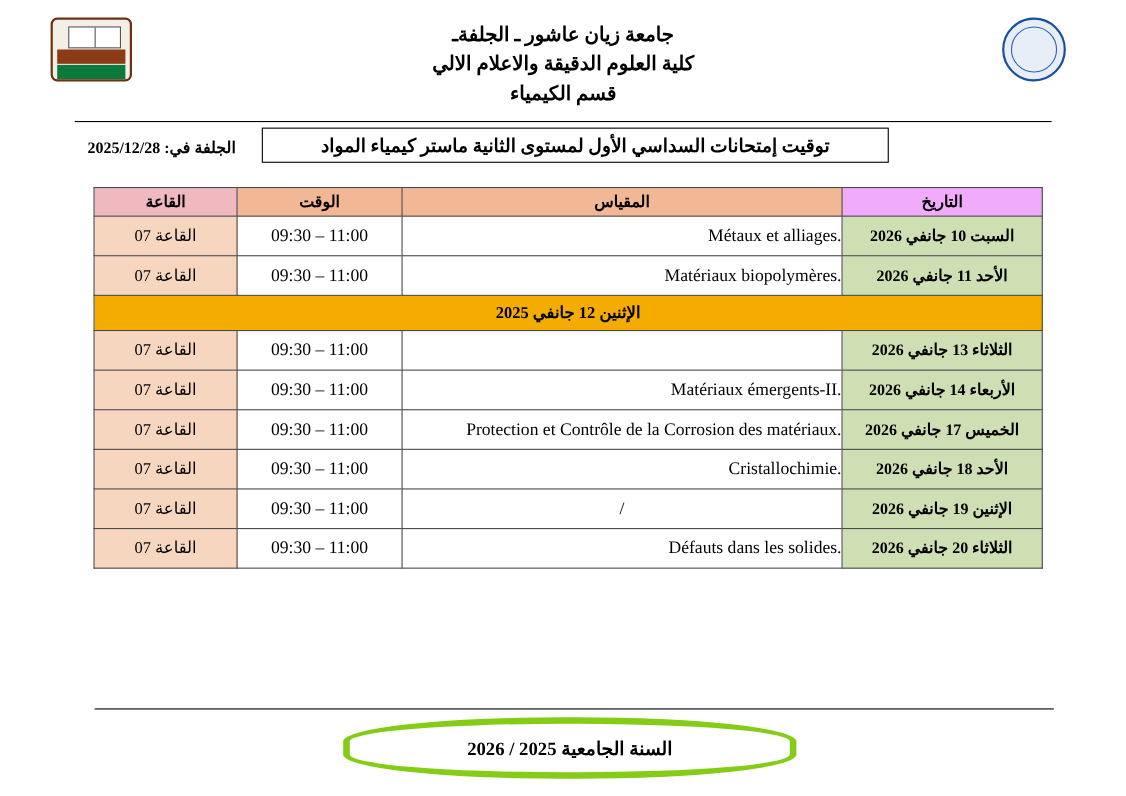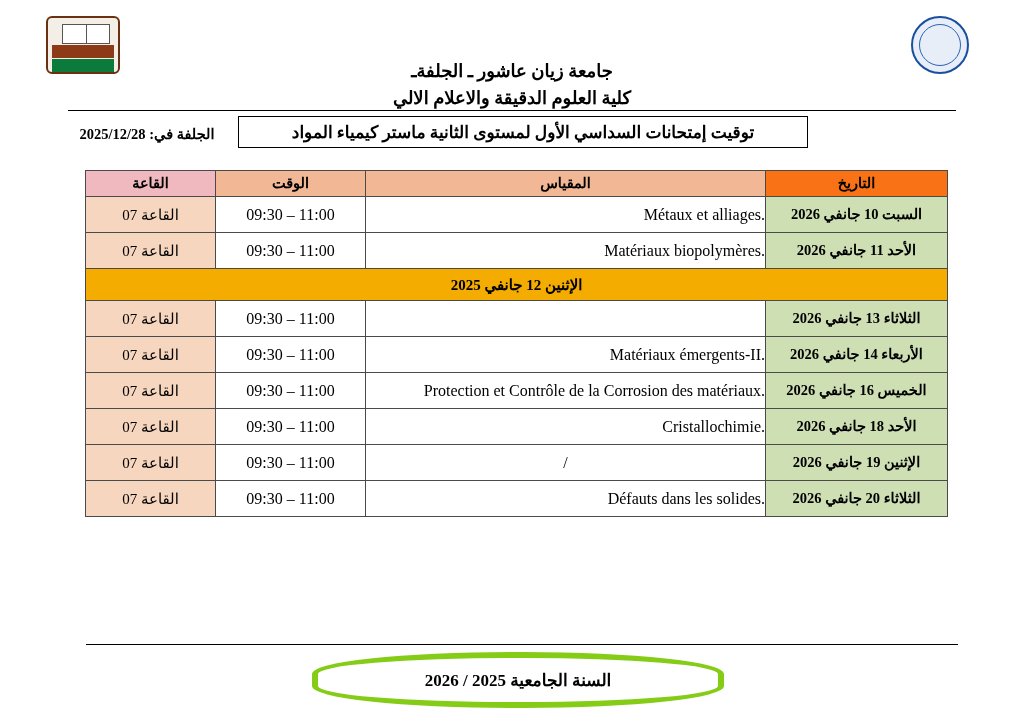--- a/index.html
+++ b/index.html
@@ -24,21 +24,20 @@
     width: 1024px;
     height: 108px;
   }
   .header-center {
     position: absolute;
     left: 50%;
     transform: translateX(-50%);
     top: 18px;
     text-align: center;
     width: 620px;
-    margin-top: 40px;
   }
   .header-line {
     font-family: "Liberation Serif", "DejaVu Serif", serif;
     font-weight: bold;
     font-size: 18px;
     line-height: 27px;
     direction: rtl;
   }
 
   
@@ -163,21 +162,21 @@
   col.c-subj { width: 400px; }
   col.c-time { width: 150px; }
   col.c-room { width: 130px; }
 
   thead th {
     height: 25px;
     font-weight: bold;
     font-size: 14.5px;
     text-align: center;
   }
-  th.h-date { background: #f97316; margin-top: 15px; }
+  th.h-date { background: #f0abfc; margin-top: 15px; }
   th.h-subj { background: #f2b895; }
   th.h-time { background: #f2b895; margin-top: 28px; }
   th.h-room { background: #f0b9c0; }
 
   td.c-date {
     background: #cfdfb4;
     font-weight: bold;
     font-size: 14.5px;
     text-align: center;
     height: 35px;
@@ -304,21 +303,21 @@
         <td class="c-time">09:30 – 11:00</td>
         <td class="c-room">القاعة 07</td>
       </tr>
       <tr>
         <td class="c-date">الأربعاء 14 جانفي 2026</td>
         <td class="c-subj">Matériaux émergents-II.</td>
         <td class="c-time">09:30 – 11:00</td>
         <td class="c-room">القاعة 07</td>
       </tr>
       <tr>
-        <td class="c-date">الخميس 16 جانفي 2026</td>
+        <td class="c-date">الخميس 17 جانفي 2026</td>
         <td class="c-subj">Protection et Contrôle de la  Corrosion des matériaux.</td>
         <td class="c-time">09:30 – 11:00</td>
         <td class="c-room">القاعة 07</td>
       </tr>
       <tr>
         <td class="c-date">الأحد 18 جانفي 2026</td>
         <td class="c-subj">Cristallochimie.</td>
         <td class="c-time">09:30 – 11:00</td>
         <td class="c-room">القاعة 07</td>
       </tr>

